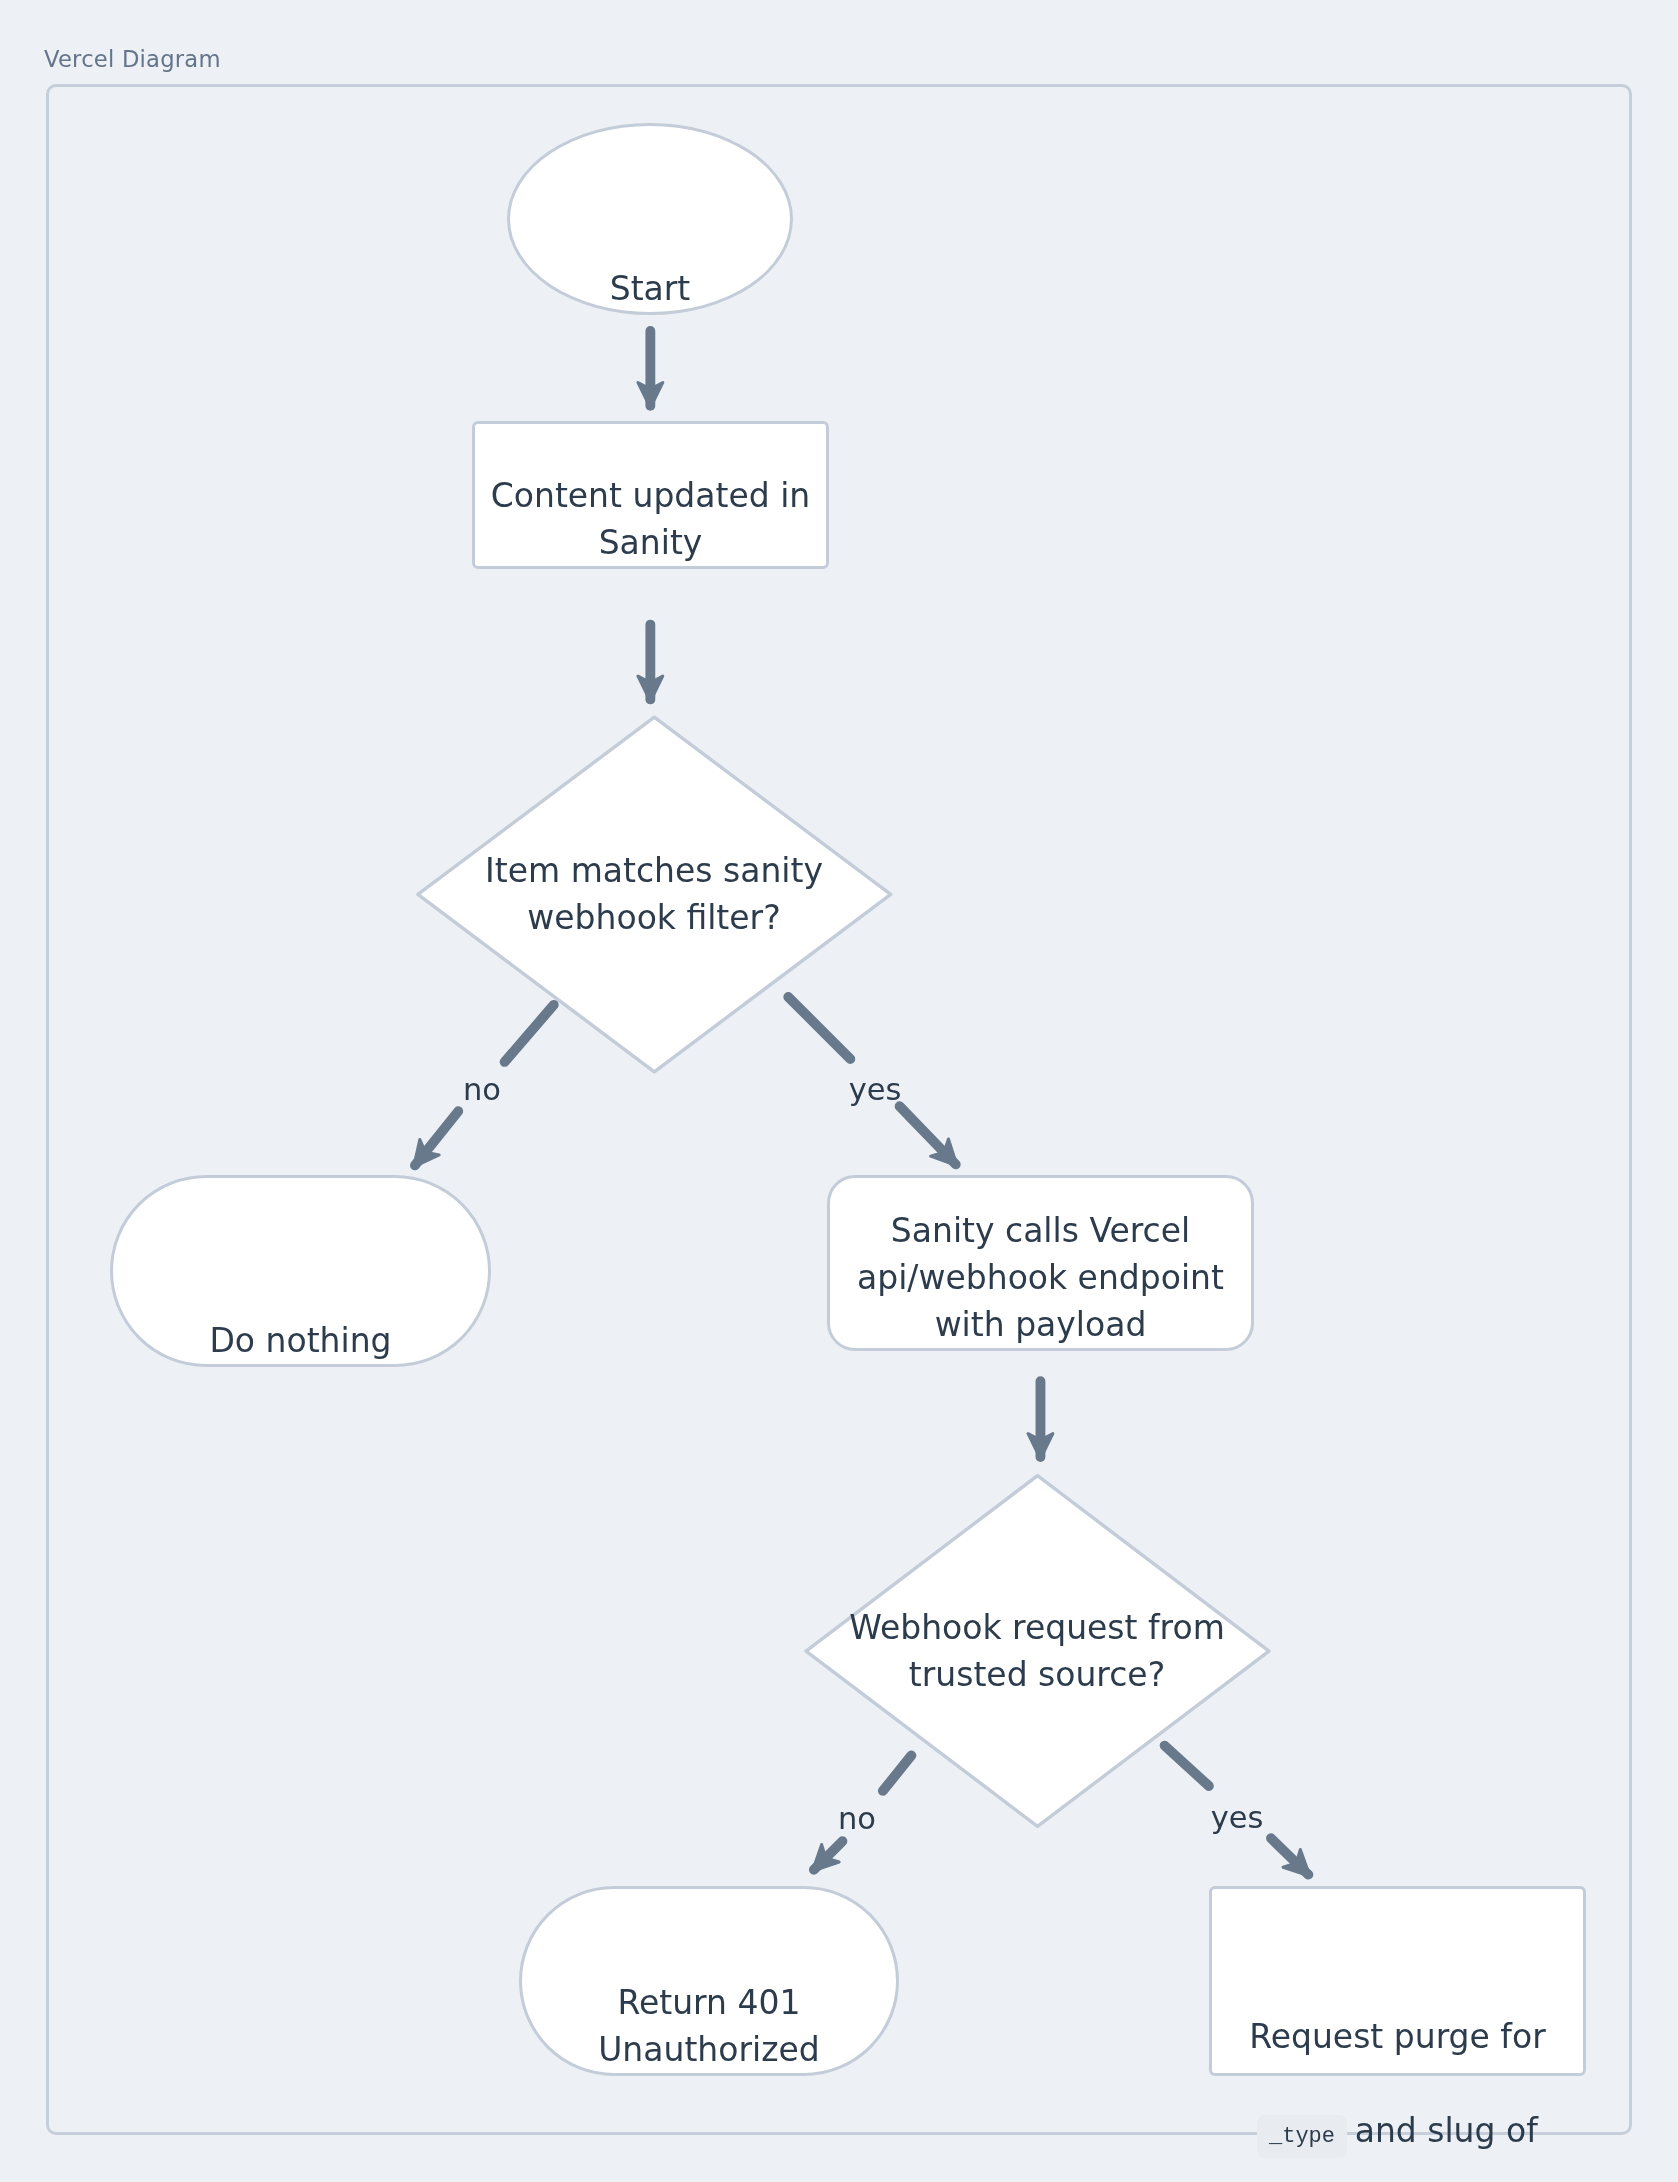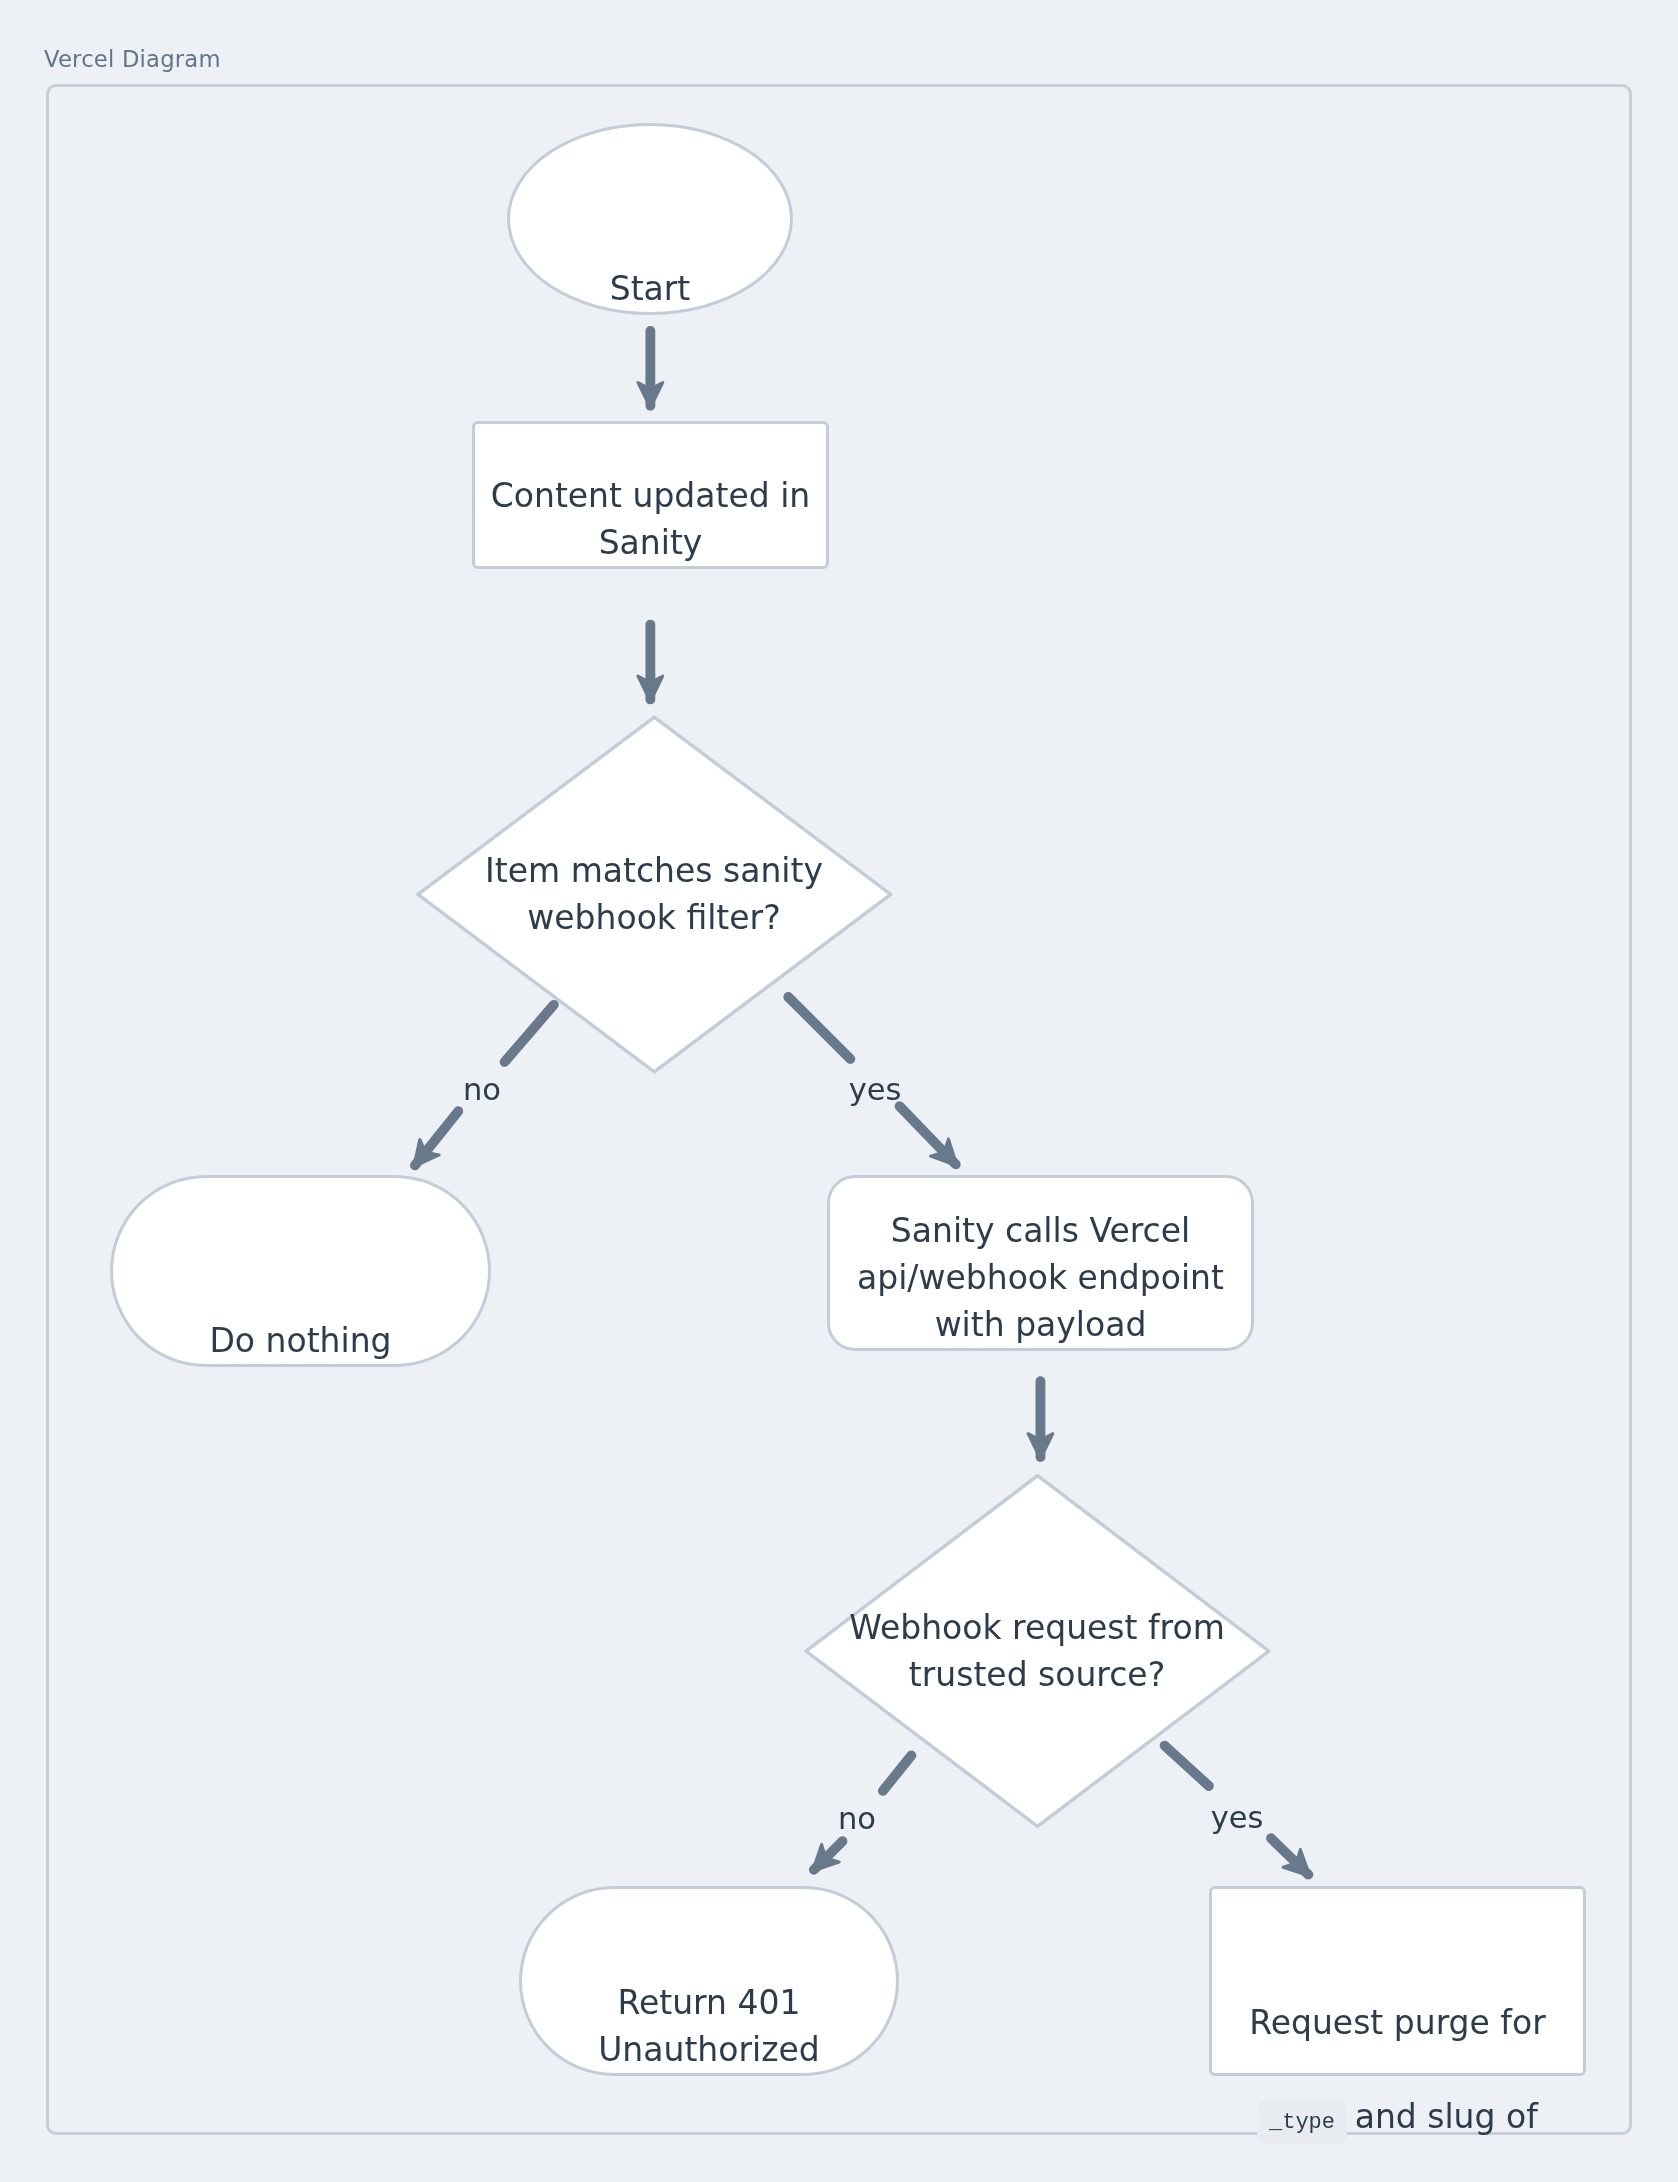--- a/index.html
+++ b/index.html
@@ -177,21 +177,21 @@
   </div>
 
   <div class="edge-label" style="left:857px; top:1818px;">no</div>
   <div class="edge-label" style="left:1237px; top:1817px;">yes</div>
 
   <div class="node stadium" style="left:519px; top:1886px; width:380px; height:190px;">
     <span>Return 401
 Unauthorized</span>
   </div>
 
-  <div class="node rect" style="left:1209px; top:1886px; width:377px; height:190px; display:block; padding-top:16px;">
+  <div class="node rect" style="left:1209px; top:1886px; width:377px; height:190px; display:block; padding-top:30px;">
     <div class="purge-line">
       <span>Request purge for</span>
     </div>
     <div class="purge-line">
       <span class="code-chip">_type</span><span>and slug of</span>
     </div>
     <div class="purge-line">
       
     </div>
   </div>

